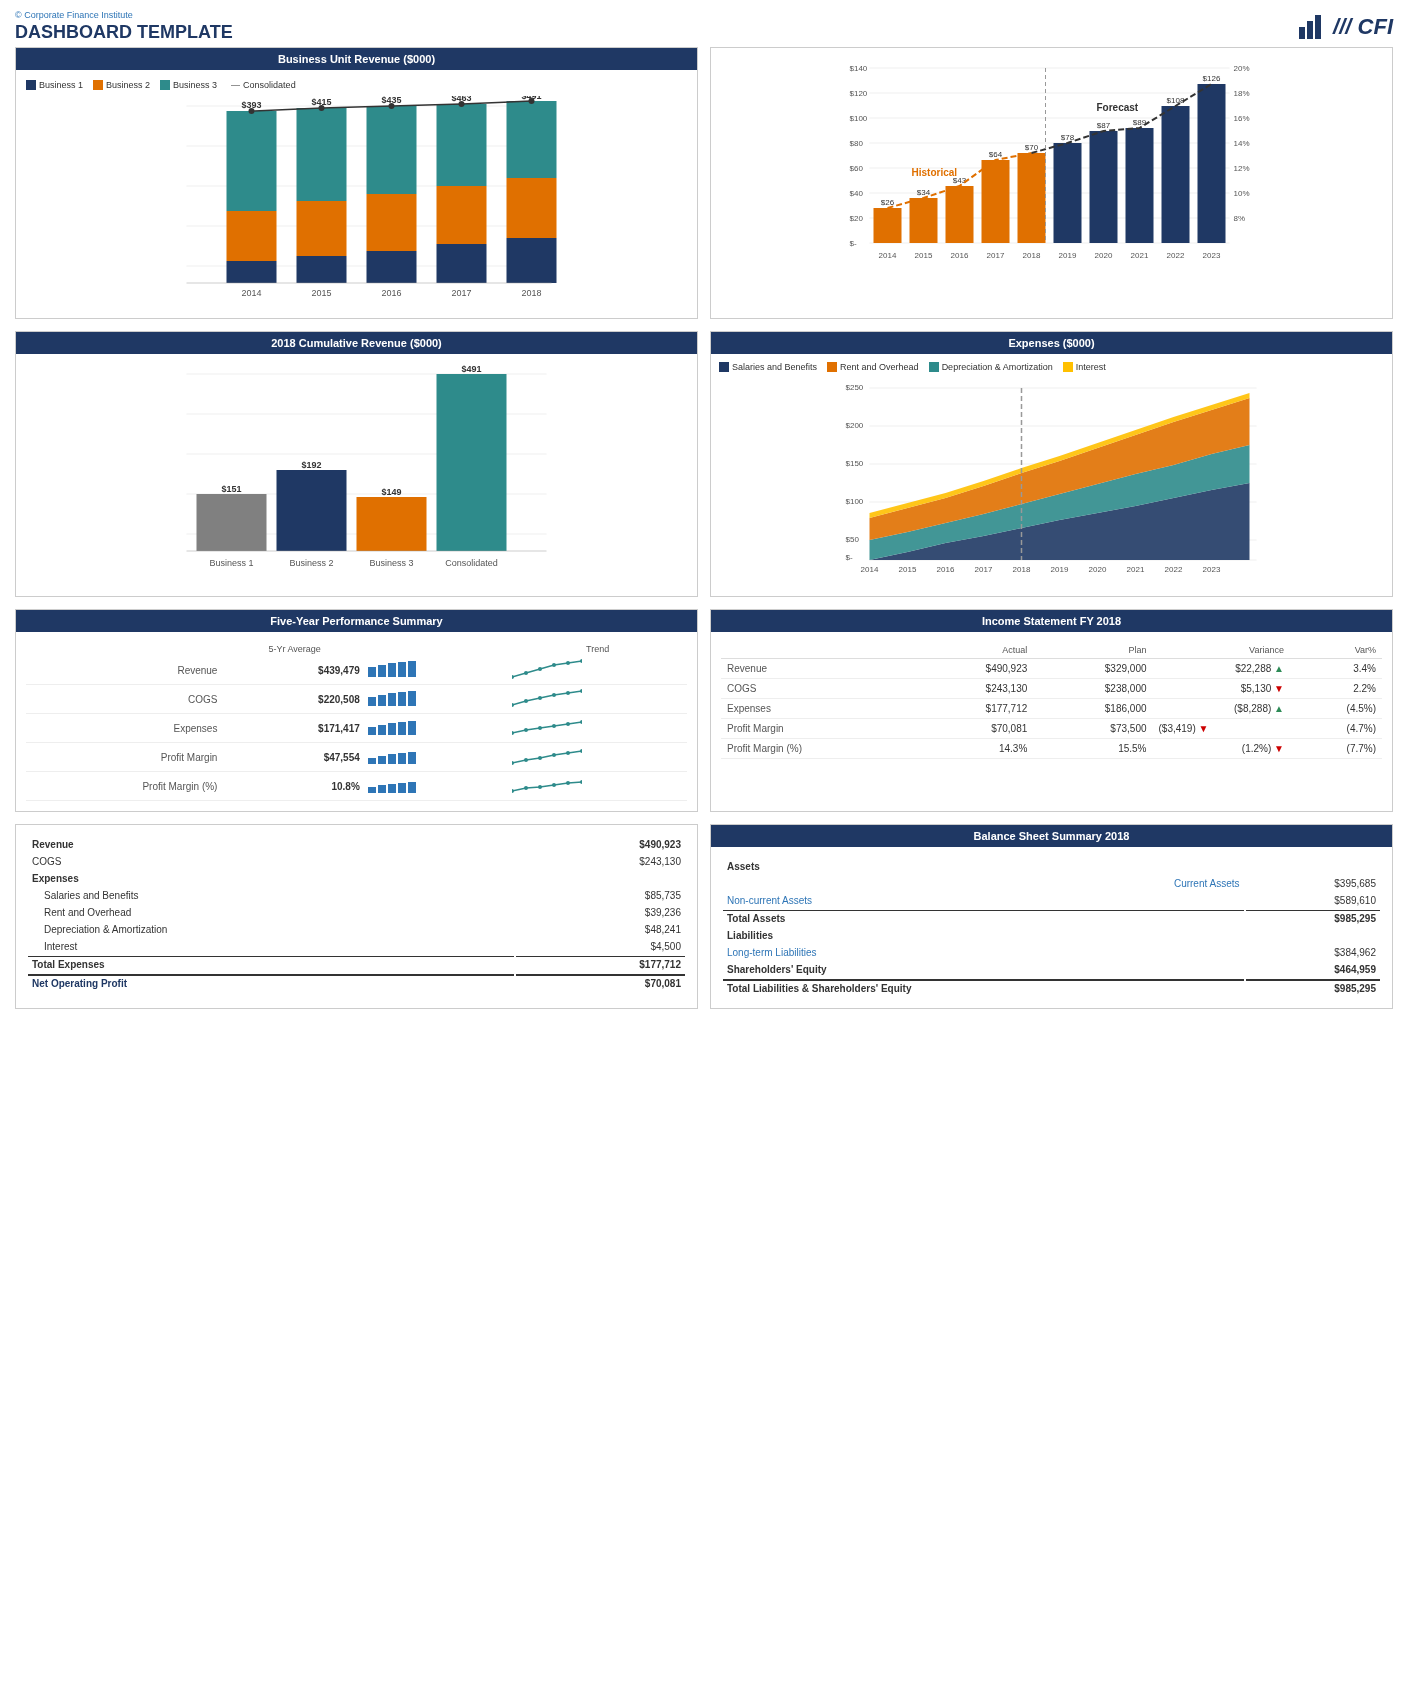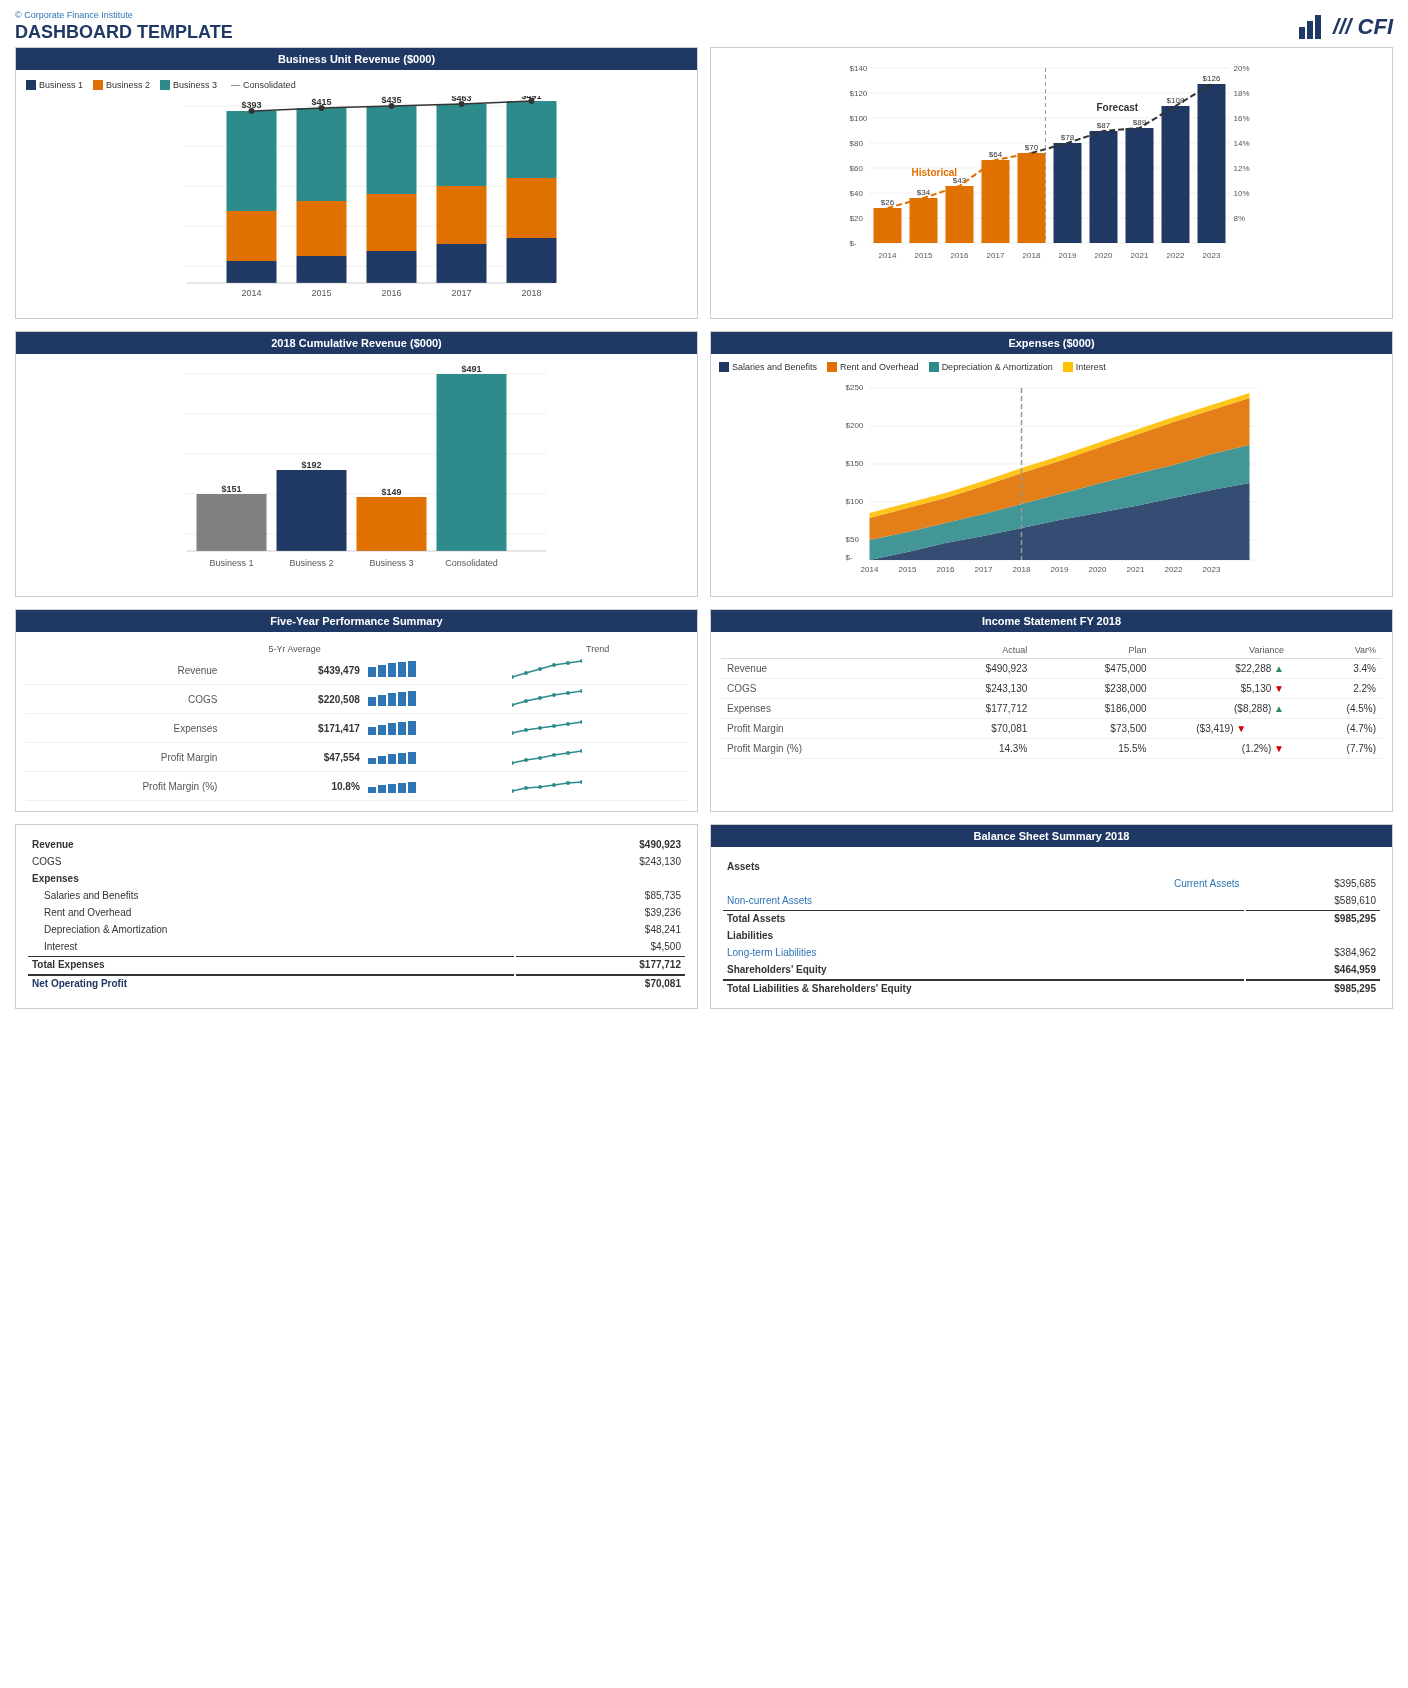--- a/index.html
+++ b/index.html
@@ -479,21 +479,21 @@
             <th>Actual</th>
             <th>Plan</th>
             <th>Variance</th>
             <th>Var%</th>
           </tr>
         </thead>
         <tbody>
           <tr>
             <td>Revenue</td>
             <td>$490,923</td>
-            <td>$475,000</td>
+            <td>$329,000</td>
             <td style="text-align:right;">
               <span>$22,288</span>
               <span class="up-arrow">▲</span>
             </td>
             <td>3.4%</td>
           </tr>
           <tr>
             <td>COGS</td>
             <td>$243,130</td>
             <td>$238,000</td>
@@ -510,21 +510,21 @@
             <td style="text-align:right;">
               <span>($8,288)</span>
               <span class="up-arrow">▲</span>
             </td>
             <td>(4.5%)</td>
           </tr>
           <tr>
             <td>Profit Margin</td>
             <td>$70,081</td>
             <td>$73,500</td>
-            <td style="text-align:center;">
+            <td style="text-align:left;">
               <span>($3,419)</span>
               <span class="down-arrow">▼</span>
             </td>
             <td>(4.7%)</td>
           </tr>
           <tr>
             <td>Profit Margin (%)</td>
             <td>14.3%</td>
             <td>15.5%</td>
             <td style="text-align:right;">

